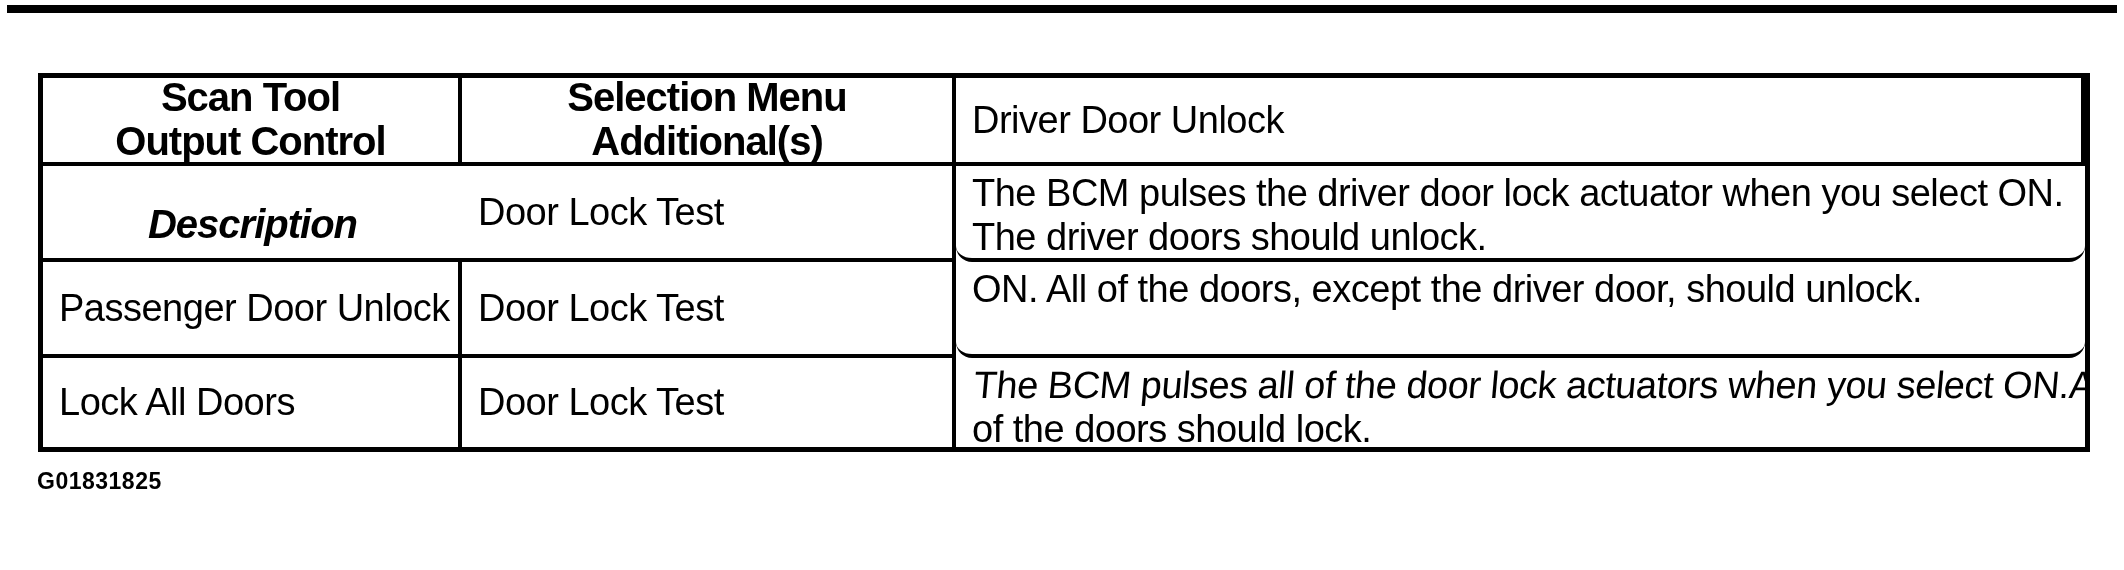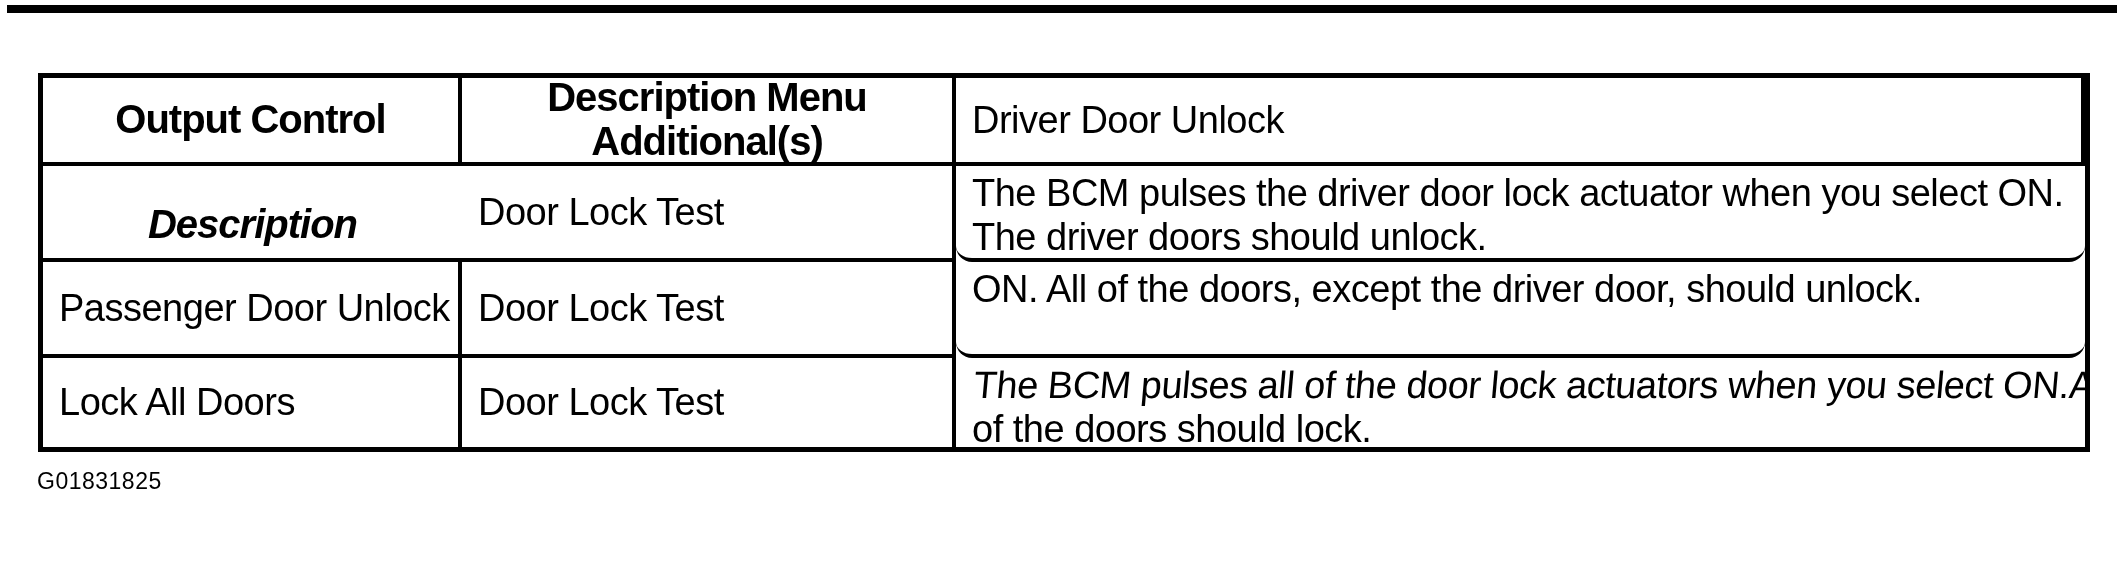--- a/index.html
+++ b/index.html
@@ -94,38 +94,39 @@
     transform: skewX(-5deg);
     transform-origin: 0 100%;
   }
 
   
   .figure-id {
     position: absolute;
     left: 37px;
     top: 468px;
     font-size: 23px;
-    font-weight: normal;
+    font-weight: bold;
     letter-spacing: 0.5px;
   }
 </style>
 </head>
 <body>
 
 <div class="page">
 
   <div class="top-rule"></div>
 
   <div class="scan-table">
 
     <div class="cell hcell">
+      <span class="hline">Scan Tool</span>
       <span class="hline">Output Control</span>
     </div>
     <div class="cell hcell">
-      <span class="hline">Description Menu</span>
+      <span class="hline">Selection Menu</span>
       <span class="hline">Additional(s)</span>
     </div>
     <div class="cell bcell">Driver Door Unlock</div>
 
     <div class="cell hcell desc-head last-col">
       <span class="hline">Description</span>
     </div>
     <div class="cell bcell">Door Lock Test</div>
     <div class="cell dcell last-col">
       <div class="dline">The BCM pulses the driver door lock actuator when you select ON.</div>

